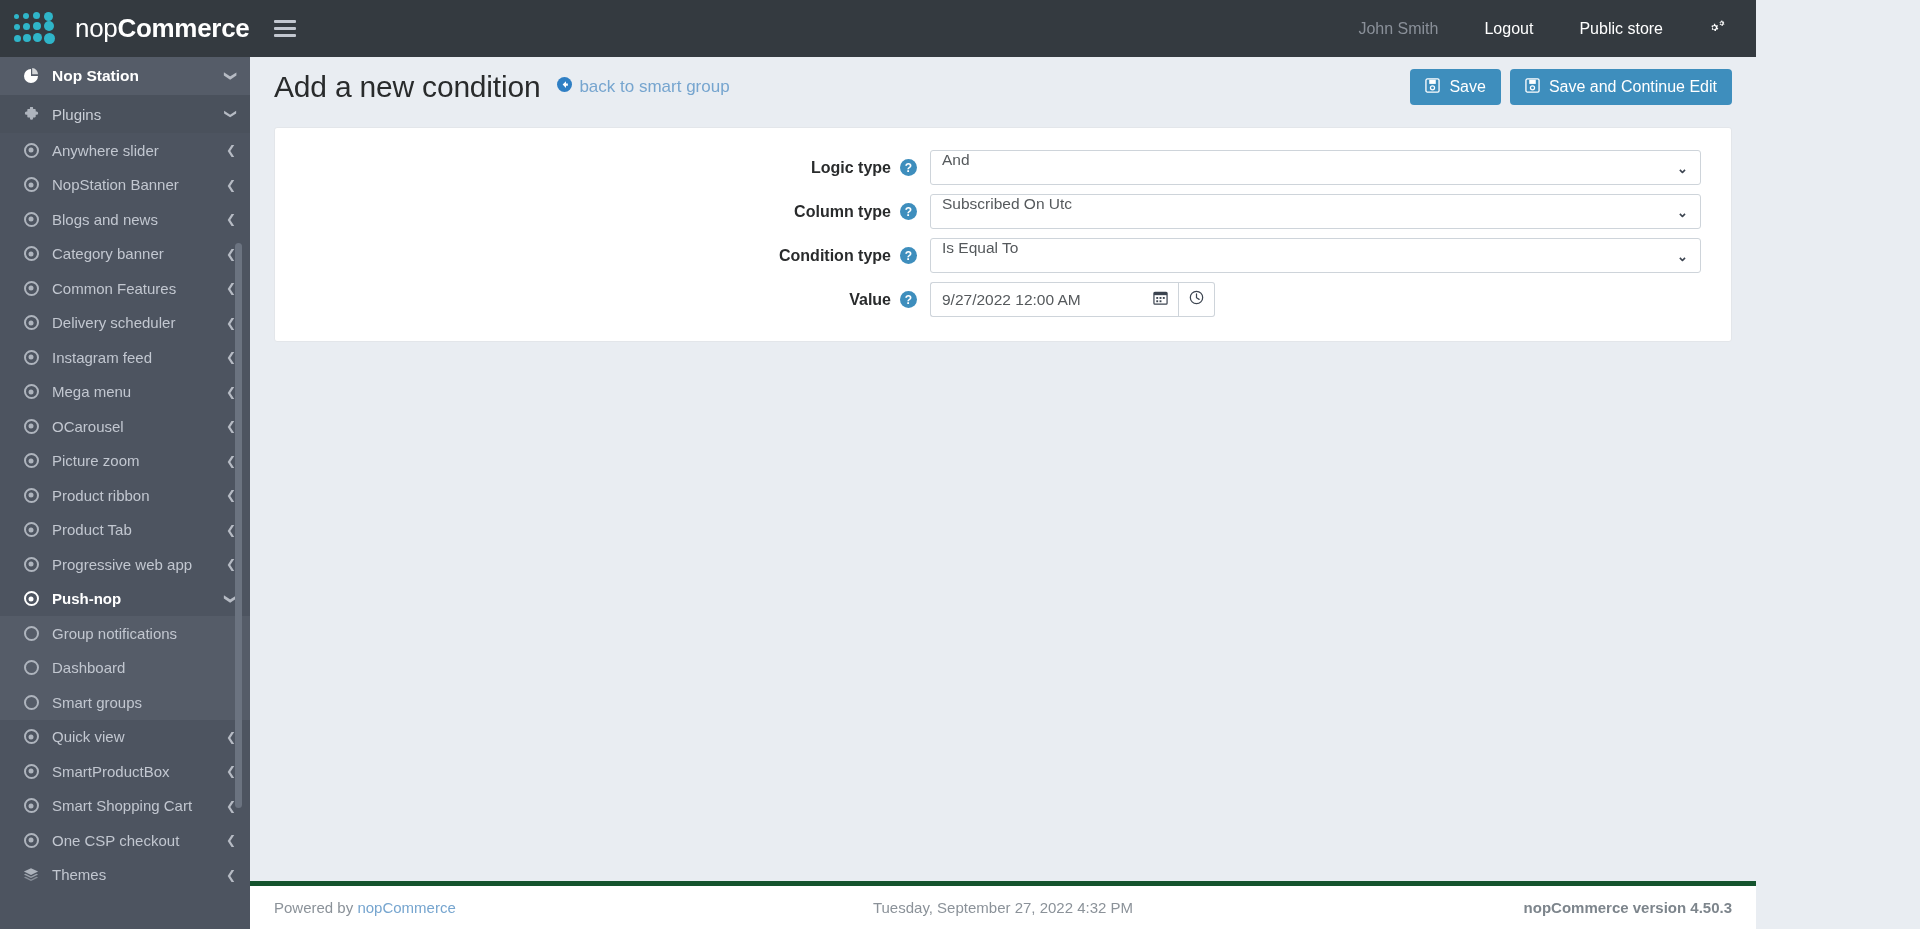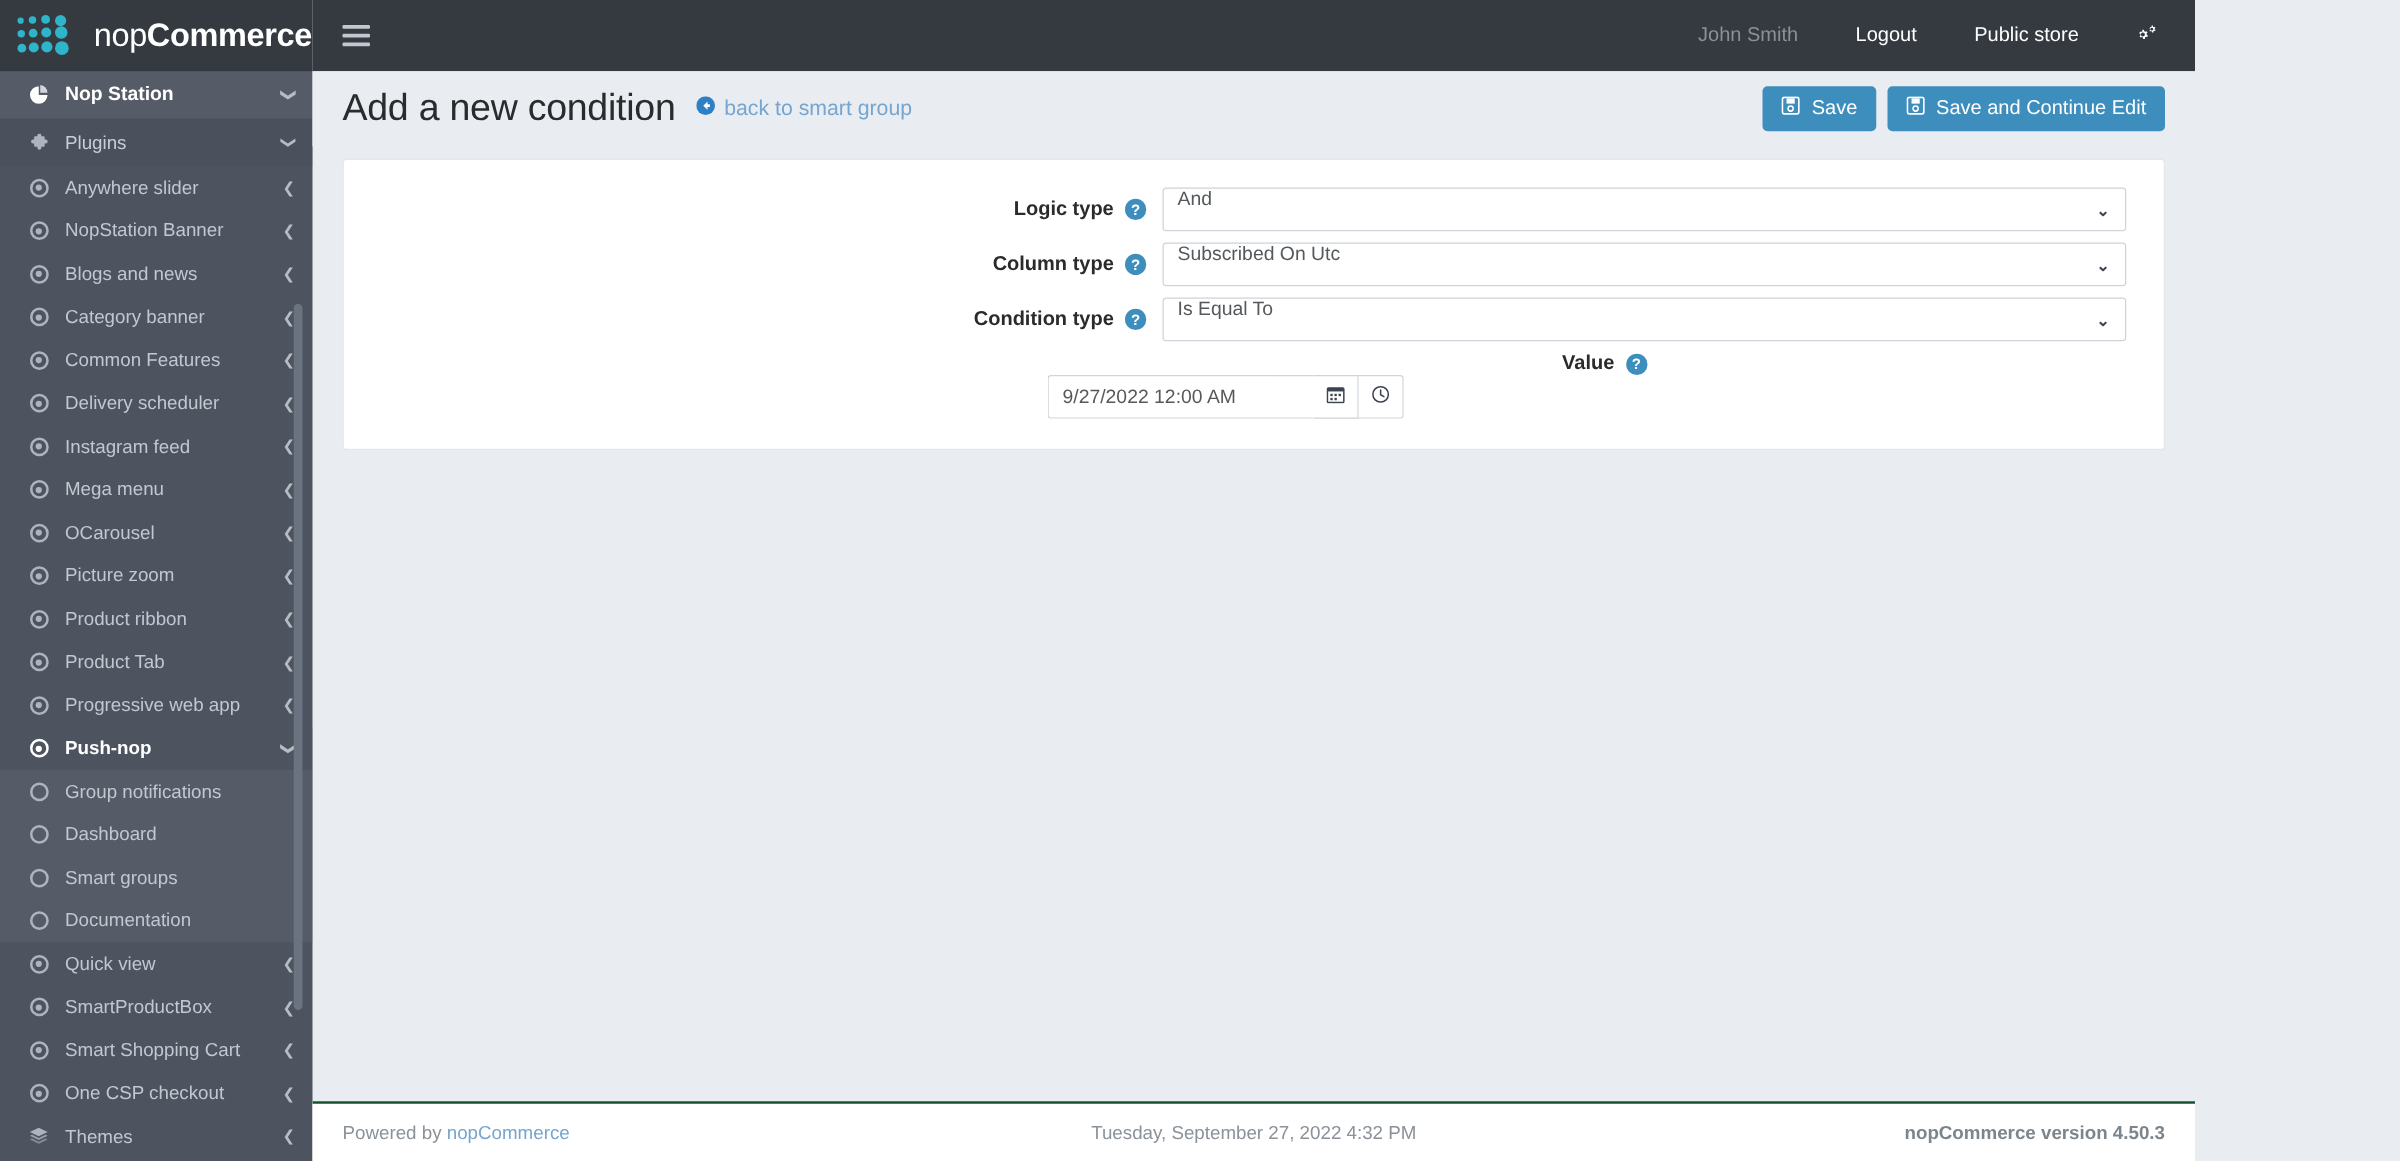--- a/index.html
+++ b/index.html
@@ -122,21 +122,21 @@
     white-space: nowrap;
   }
 
   .content-body { flex: 1; padding: 10px 24px 0 24px; }
   .card {
     background: #ffffff; border: 1px solid #e3e6ea; border-radius: 3px;
     padding: 22px 0 24px 0;
   }
 
   .form-row { display: flex; align-items: center; margin-bottom: 9px; }
-  .form-row:last-child { margin-bottom: 0; flex-direction: column; }
+  .form-row:last-child { margin-bottom: 0; }
   .form-label {
     width: 655px; min-width: 655px; text-align: right;
     padding-right: 13px;
     font-size: 16px; font-weight: 700; color: #292b2c;
     display: flex; align-items: center; justify-content: flex-end; gap: 9px;
   }
   .help-ico {
     width: 17px; height: 17px; border-radius: 50%; background: #3e8ebd;
     color: #fff; font-size: 12px; font-weight: 700;
     display: inline-flex; align-items: center; justify-content: center;
@@ -165,21 +165,21 @@
   }
   .addon-btn {
     width: 36px; height: 35px; border: 1px solid #ced4da; border-left: none;
     background: #fff; display: flex; align-items: center; justify-content: center;
     cursor: pointer;
   }
   .addon-btn:last-child { border-radius: 0 3px 3px 0; }
 
   
   .footer {
-    height: 48px; background: #ffffff; border-top: 2px solid #14532d;
+    height: 48px; background: #ffffff; border-top: 5px solid #14532d;
     display: flex; align-items: center; padding: 0 24px;
     font-size: 15px; color: #8b9299;
   }
   .footer a { color: #76a5cf; text-decoration: none; }
   .footer .center { position: absolute; left: 50%; transform: translateX(-50%); }
   .footer .right { margin-left: auto; font-weight: 700; color: #7d858c; }
   .footer-inner { position: relative; width: 100%; display: flex; align-items: center; }
 </style>
 </head>
 <body>
@@ -338,26 +338,20 @@
             <span class="ico">
               <span class="circ"></span>
             </span>
             <span class="lbl">Dashboard</span>
           </div>
           <div class="nav-item sub-row">
             <span class="ico">
               <span class="circ"></span>
             </span>
             <span class="lbl">Smart groups</span>
-          </div>
-          <div class="nav-item sub-row">
-            <span class="ico">
-              <span class="circ"></span>
-            </span>
-            <span class="lbl">Documentation</span>
           </div>
           <div class="nav-item">
             <span class="ico">
               <span class="circ filled"></span>
             </span>
             <span class="lbl">Quick view</span>
             <span class="chev" style="display: inline-block;">❮</span>
           </div>
           <div class="nav-item">
             <span class="ico">

